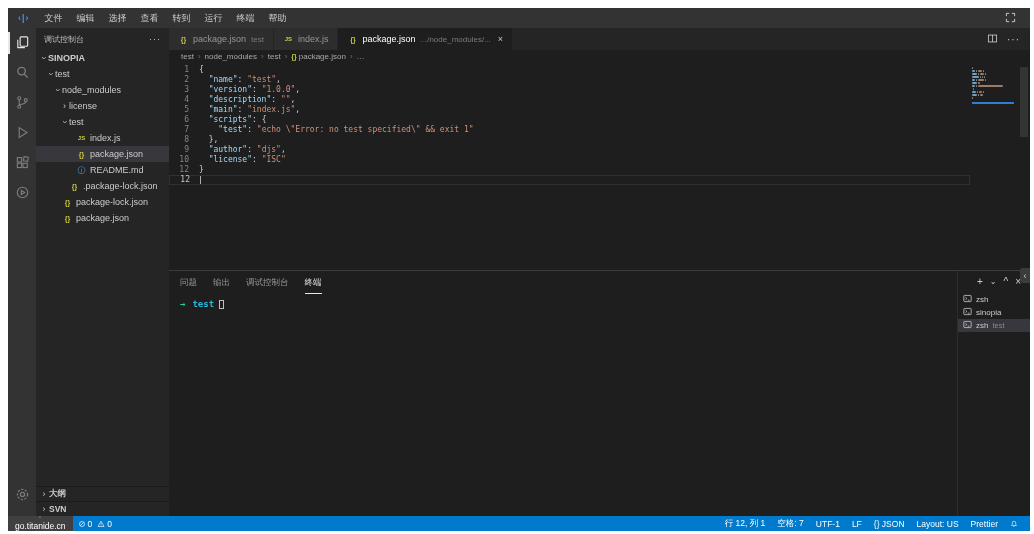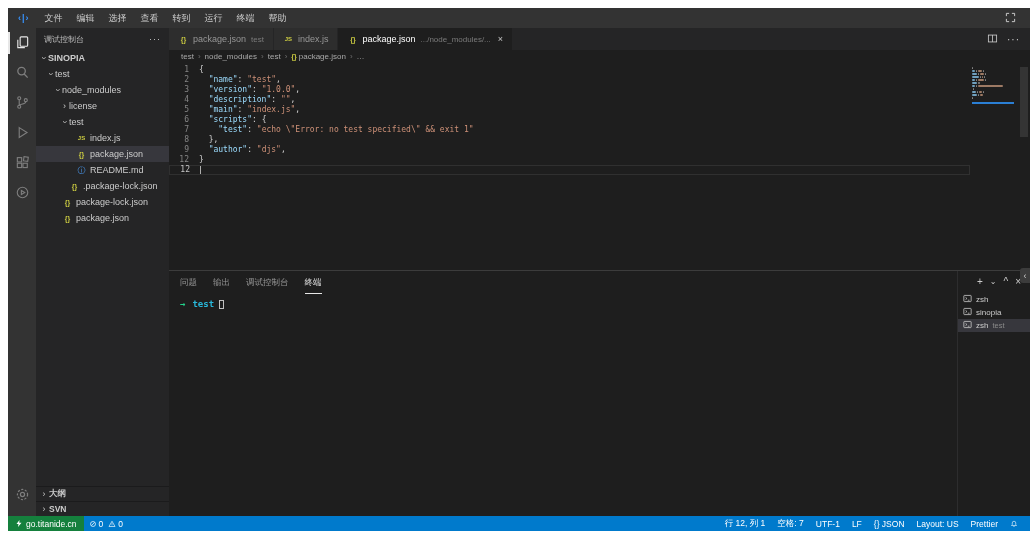--- a/index.html
+++ b/index.html
@@ -95,21 +95,21 @@
   .tlist-row { height:13px; display:flex; align-items:center; padding-left:5px; font-size:8px; color:#cccccc; white-space:nowrap; }
   .tlist-row.sel { background:#37373d; }
   .tlist-row svg { width:9px; height:9px; margin-right:4px; color:#cccccc; flex:0 0 auto; }
   .tlist-row .sfx { color:#8a8a8a; margin-left:4px; font-size:7.5px; }
 
   .panel-collapse { position:absolute; right:0; top:240px; width:10px; height:15px; background:#3c3c3c;
     border-radius:3px 0 0 3px; color:#cccccc; display:flex; align-items:center; justify-content:center; font-size:9px; }
 
   
   .statusbar { height:15px; background:#007acc; display:flex; align-items:center; color:#ffffff; font-size:8.5px; flex:0 0 auto; }
-  .sb-remote { background:#15803d; height:15px; display:flex; align-items:center; padding:0 7px; gap:3px; }
+  .sb-remote { background:#404040; height:15px; display:flex; align-items:center; padding:0 7px; gap:3px;flex-direction:column; }
   .sb-remote svg { width:8px; height:9px; }
   .sb-item { display:flex; align-items:center; gap:2px; padding:0 5px; }
   .sb-item svg { width:8px; height:8px; }
   .sb-right { margin-left:auto; display:flex; align-items:center; padding-right:6px; }
   .sb-right .sb-item { padding:0 6px; }
 </style>
 </head>
 <body>
 
 <div id="win">
@@ -302,20 +302,21 @@
         <div class="code">
             <div class="crow"><span class="ln">1</span><span><span class="tok-pun">{</span></span></div>
             <div class="crow"><span class="ln">2</span><span><span class="tok-pun">  </span><span class="tok-key">"name"</span><span class="tok-pun">: </span><span class="tok-str">"test"</span><span class="tok-pun">,</span></span></div>
             <div class="crow"><span class="ln">3</span><span><span class="tok-pun">  </span><span class="tok-key">"version"</span><span class="tok-pun">: </span><span class="tok-str">"1.0.0"</span><span class="tok-pun">,</span></span></div>
             <div class="crow"><span class="ln">4</span><span><span class="tok-pun">  </span><span class="tok-key">"description"</span><span class="tok-pun">: </span><span class="tok-str">""</span><span class="tok-pun">,</span></span></div>
             <div class="crow"><span class="ln">5</span><span><span class="tok-pun">  </span><span class="tok-key">"main"</span><span class="tok-pun">: </span><span class="tok-str">"index.js"</span><span class="tok-pun">,</span></span></div>
             <div class="crow"><span class="ln">6</span><span><span class="tok-pun">  </span><span class="tok-key">"scripts"</span><span class="tok-pun">: {</span></span></div>
             <div class="crow"><span class="ln">7</span><span><span class="tok-pun">    </span><span class="tok-key">"test"</span><span class="tok-pun">: </span><span class="tok-str">"echo \"Error: no test specified\" &amp;&amp; exit 1"</span></span></div>
             <div class="crow"><span class="ln">8</span><span><span class="tok-pun">  },</span></span></div>
             <div class="crow"><span class="ln">9</span><span><span class="tok-pun">  </span><span class="tok-key">"author"</span><span class="tok-pun">: </span><span class="tok-str">"djs"</span><span class="tok-pun">,</span></span></div>
+            <div class="crow"><span class="ln">10</span><span><span class="tok-pun">  </span><span class="tok-key">"license"</span><span class="tok-pun">: </span><span class="tok-str">"ISC"</span></span></div>
             <div class="crow"><span class="ln">12</span><span><span class="tok-pun">}</span></span></div>
             <div class="crow cur"><span class="ln">12</span><span><span class="caret"></span></span></div>
           </div>
         <div class="minimap">
             <div class="mrow">
               <span style="margin-left: 0px; width: 1px; background: rgb(138, 138, 138);"></span>
             </div>
             <div class="mrow">
               <span style="margin-left: 0px; width: 3.3px; background: rgb(111, 159, 189);"></span>
               <span style="margin-left: 0px; width: 1px; background: rgb(138, 138, 138);"></span>

